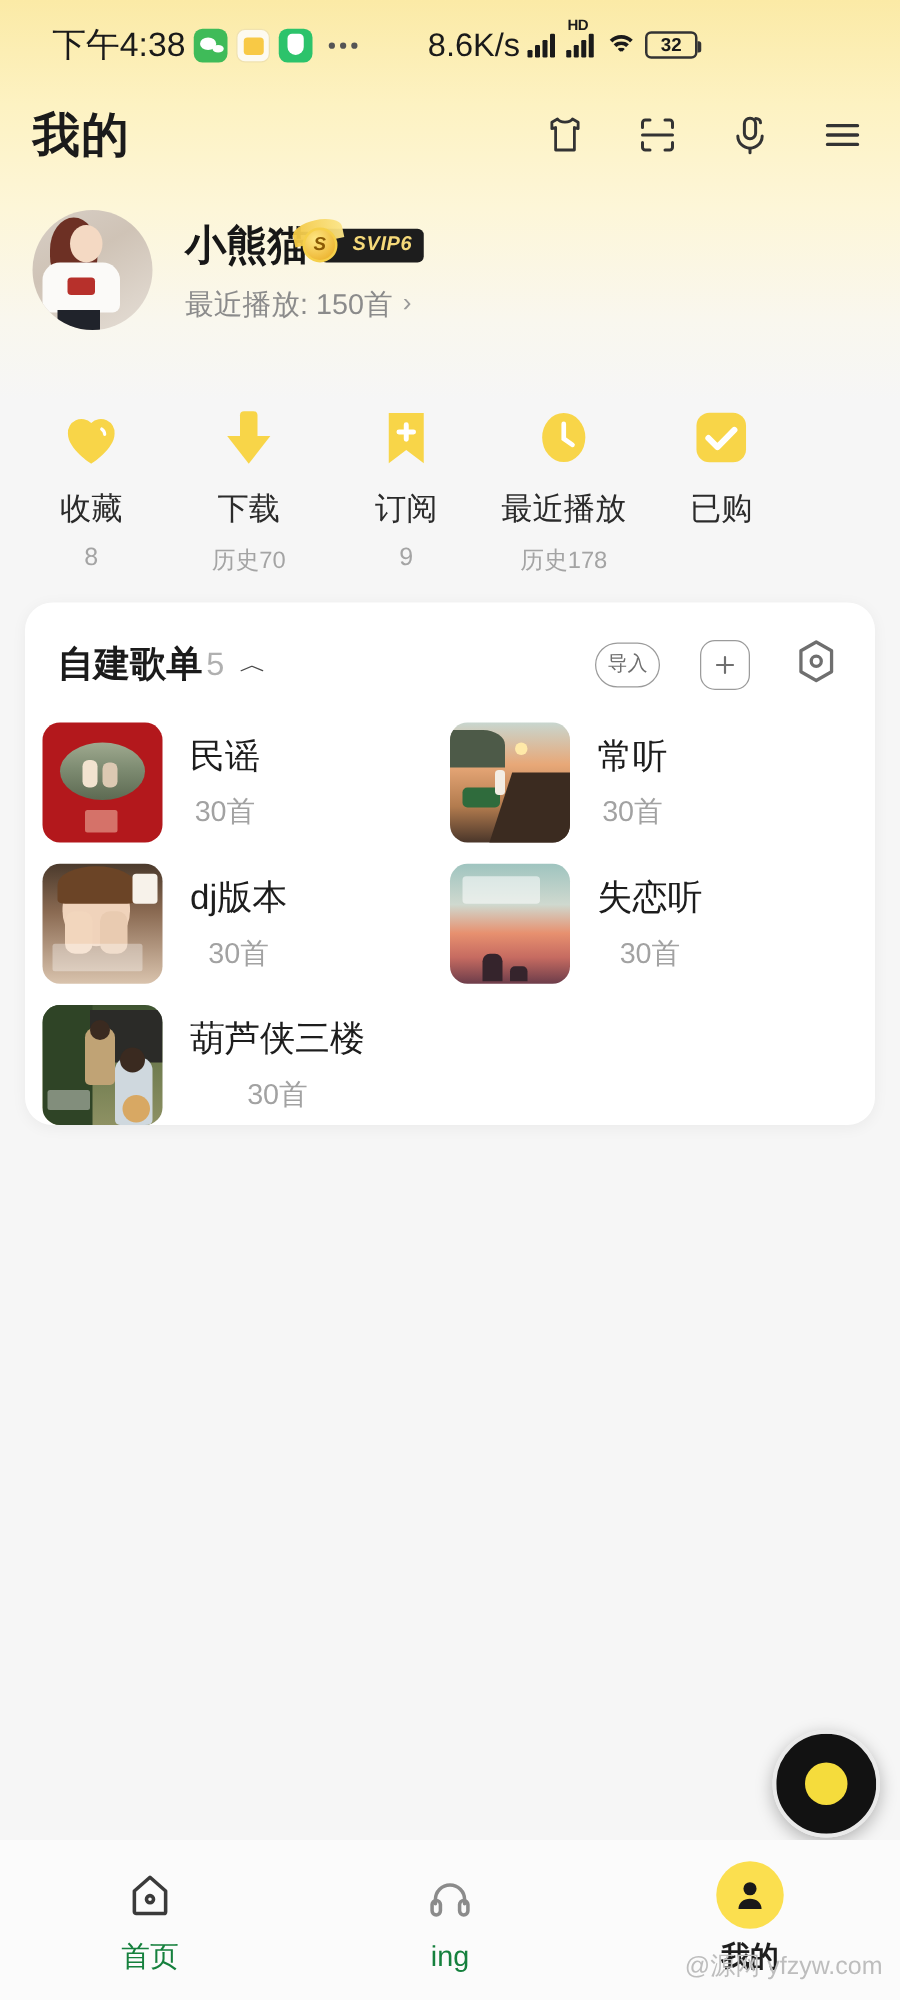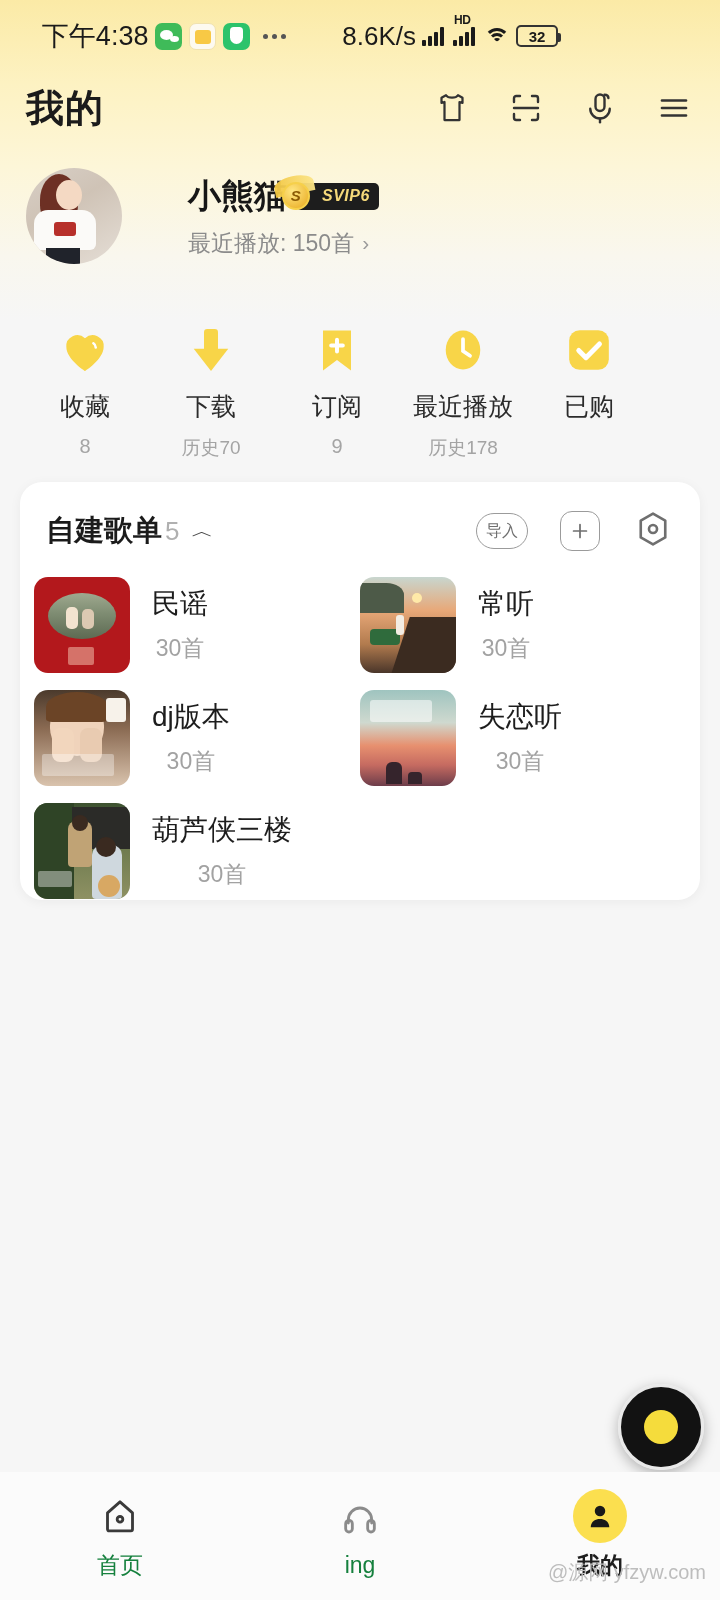--- a/index.html
+++ b/index.html
@@ -60,36 +60,36 @@
 
   
   .profile{ position:absolute; top:168px; left:26px; display:flex; align-items:center; gap:26px;}
   .avatar{ width:96px;height:96px;border-radius:50%;overflow:hidden;position:relative;
            background:linear-gradient(150deg,#d8cfc6 0%,#cfc3b6 40%,#e5ded6 100%);}
   .avatar .hair{position:absolute;left:14px;top:6px;width:38px;height:52px;background:#6d3024;border-radius:50% 50% 40% 40%;}
   .avatar .face{position:absolute;left:30px;top:12px;width:26px;height:30px;background:#f4d9c3;border-radius:50%;}
   .avatar .shirt{position:absolute;left:8px;top:42px;width:62px;height:40px;background:#fbfaf8;border-radius:14px 14px 6px 6px;}
   .avatar .print{position:absolute;left:28px;top:54px;width:22px;height:14px;background:#b7302b;border-radius:3px;}
   .avatar .pants{position:absolute;left:20px;top:80px;width:34px;height:18px;background:#20232b;}
-  .p-right{ display:flex; flex-direction:column; gap:9px;margin-left:40px;}
+  .p-right{ display:flex; flex-direction:column; gap:9px;}
   .p-name-row{ display:flex; align-items:center; gap:9px;}
   .p-name{ font-size:33px; font-weight:bold; color:#171717;}
   .svip{ display:flex; align-items:center; background:#1d1d1d; border-radius:5px; height:27px; padding:0 9px 0 26px;
          position:relative; }
   .svip .coin{position:absolute;left:-14px;top:-1px;width:28px;height:28px;border-radius:50%;
       background:radial-gradient(circle at 35% 30%,#ffe783,#e8a81d);border:2px solid #f6d04a;
       display:flex;align-items:center;justify-content:center;font-size:15px;font-weight:bold;color:#8a5a05;}
   .svip .wing{position:absolute;left:-22px;top:-7px;width:40px;height:18px;
       background:linear-gradient(90deg,#f2c63f,#fbe486);border-radius:50% 50% 0 0;transform:rotate(-12deg);opacity:.95;}
   .svip span{ font-size:16px; font-weight:bold; color:#f5d97a; font-style:italic; letter-spacing:.5px; z-index:2;}
   .p-sub{ display:flex; align-items:center; gap:8px; font-size:23px; color:#8b8b8b;}
   .p-sub .chev{ font-size:21px; color:#9a9a9a;}
 
   
-  .quick-row{ position:absolute; top:322px; left:0; width:720px; display:flex; padding-left:22px; gap:0; }
+  .quick-row{ position:absolute; top:322px; left:0; width:720px; display:flex; padding-left:10px; gap:0; }
   .qa{ width:126px; display:flex; flex-direction:column; align-items:center; gap:12px; flex:none;}
   .qa-ico{ width:56px;height:56px; display:flex;align-items:center;justify-content:center;}
   .qa-label{ font-size:25px; color:#2b2b2b; white-space:nowrap;}
   .qa-sub{ font-size:20px; color:#a4a4a4; min-height:24px;}
   .qa-sub.small{ font-size:19px; }
 
   
   .card{ position:absolute; top:482px; left:20px; width:680px; height:418px;
          background:#fff; border-radius:22px; box-shadow:0 2px 12px rgba(0,0,0,.05);}
   .card-head{ display:flex; align-items:center; padding:26px 26px 0 26px;}

